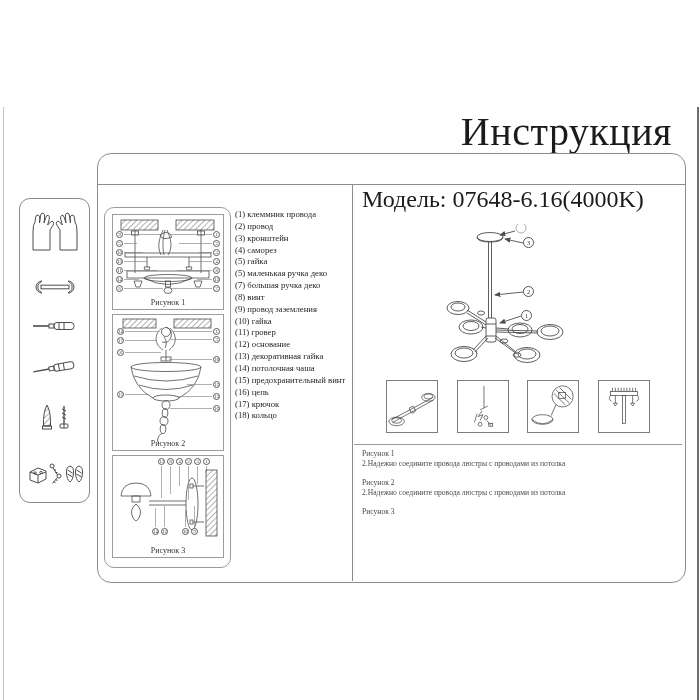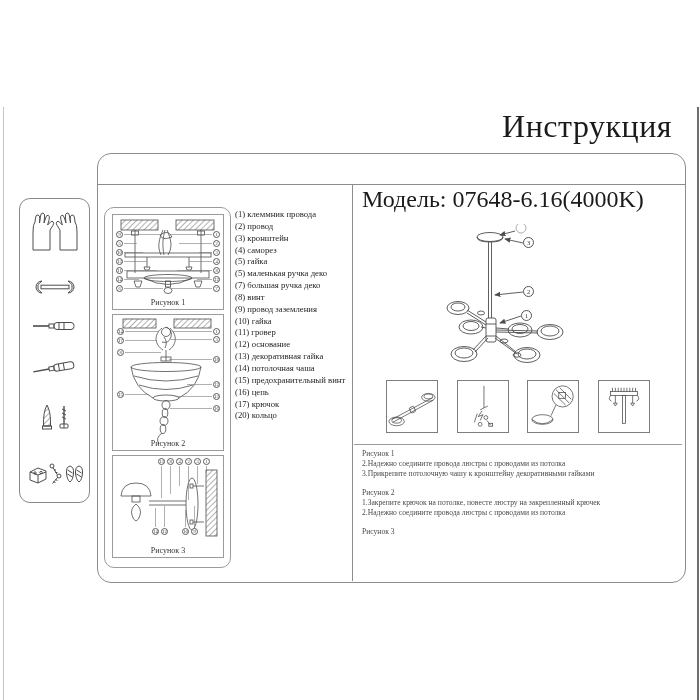--- a/index.html
+++ b/index.html
@@ -1,20 +1,20 @@
 <!DOCTYPE html>
 <html><head>
 <meta charset="utf-8">
 <style>
   *{box-sizing:border-box;margin:0;padding:0}
   html,body{width:700px;height:700px}
   body{position:relative;background:#ffffff;font-family:"Liberation Serif",serif;color:#222;overflow:hidden}
   .edge-l{position:absolute;left:3px;top:107px;bottom:0;width:1px;background:#c4c4c4}
   .edge-r{position:absolute;right:1px;top:107px;bottom:0;width:2px;background:#6e6e6e}
-  .title{position:absolute;top:108px;right:28px;font-size:32px;color:#1b1b1b;letter-spacing:.5px}
+  .title{position:absolute;top:108px;right:28px;font-size:40px;color:#1b1b1b;letter-spacing:.5px}
   .main{position:absolute;left:97px;top:153px;width:589px;height:430px;border:1px solid #8c8c8c;border-radius:14px;background:#fff}
   .main-header{height:31px;border-bottom:1px solid #8c8c8c}
   .main-body{position:relative;height:396px}
   .left-pane{position:absolute;left:0;top:0;width:255px;height:100%;border-right:1px solid #8c8c8c}
   .right-pane{position:absolute;left:256px;top:0;right:0;height:100%}
   .fig-panel{position:absolute;left:6px;top:22px;width:127px;height:361px;border:1px solid #9b9b9b;border-radius:10px}
   .fig{position:absolute;left:7px;width:112px;border:1px solid #9b9b9b;background:#fff}
   .fig1{top:6px;height:96px}
   .fig2{top:106px;height:137px}
   .fig3{top:247px;height:103px}
@@ -294,21 +294,21 @@
         <div>(8) винт</div>
         <div>(9) провод заземления</div>
         <div>(10) гайка</div>
         <div>(11) гровер</div>
         <div>(12) основание</div>
         <div>(13) декоративная гайка</div>
         <div>(14) потолочная чаша</div>
         <div>(15) предохранительный винт</div>
         <div>(16) цепь</div>
         <div>(17) крючок</div>
-        <div>(20) кольцо</div>
+        <div>(18) кольцо</div>
       </div>
     </div>
 
     <div class="right-pane">
       <div class="model">Модель: 07648-6.16(4000K)</div>
 
       <div class="chand">
         <svg width="230" height="152" viewBox="0 0 230 152">
           <g stroke="#4d4d4d" fill="none" stroke-width="0.9">
             <ellipse cx="95" cy="13" rx="13" ry="4.5"></ellipse>
@@ -405,25 +405,23 @@
               <path d="M33,23 h4 l-2,3 z"></path>
             <rect x="24.5" y="15" width="3" height="29"></rect>
           </g>
         </svg>
       </div>
 
       <div class="instr">
         <div class="iblk">
           <div>Рисунок 1</div>
           <div>2.Надежно соедините провода люстры с проводами из потолка</div>
-          <div>3.Прикрепите потолочную чашу к кронштейну декоративными гайками</div>
         </div>
         <div class="iblk">
           <div>Рисунок 2</div>
-          <div>1.Закрепите крючок на потолке, повесте люстру на закрепленный крючек</div>
           <div>2.Надежно соедините провода люстры с проводами из потолка</div>
         </div>
         <div class="iblk">
           <div>Рисунок 3</div>
         </div>
       </div>
     </div>
 
   </div>
 </div>

